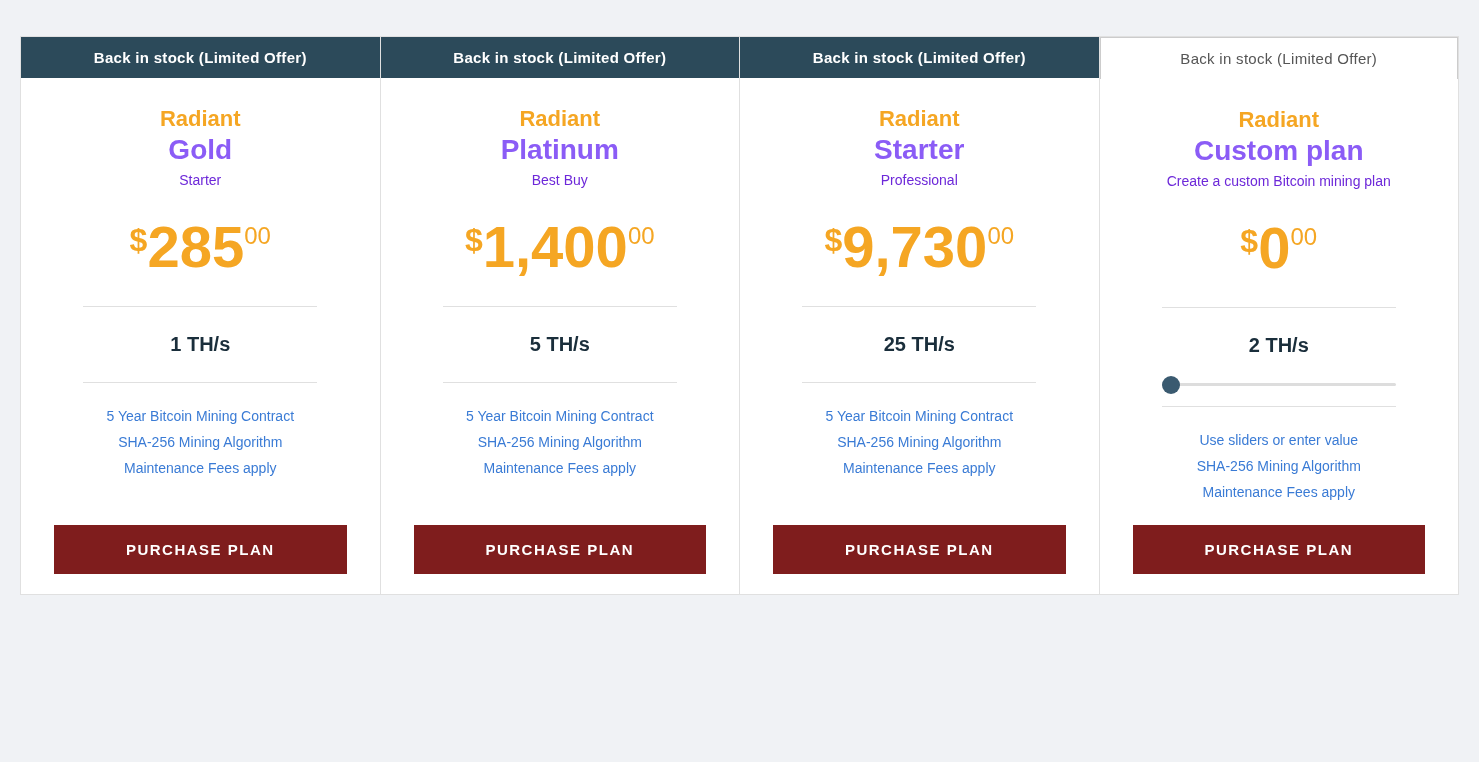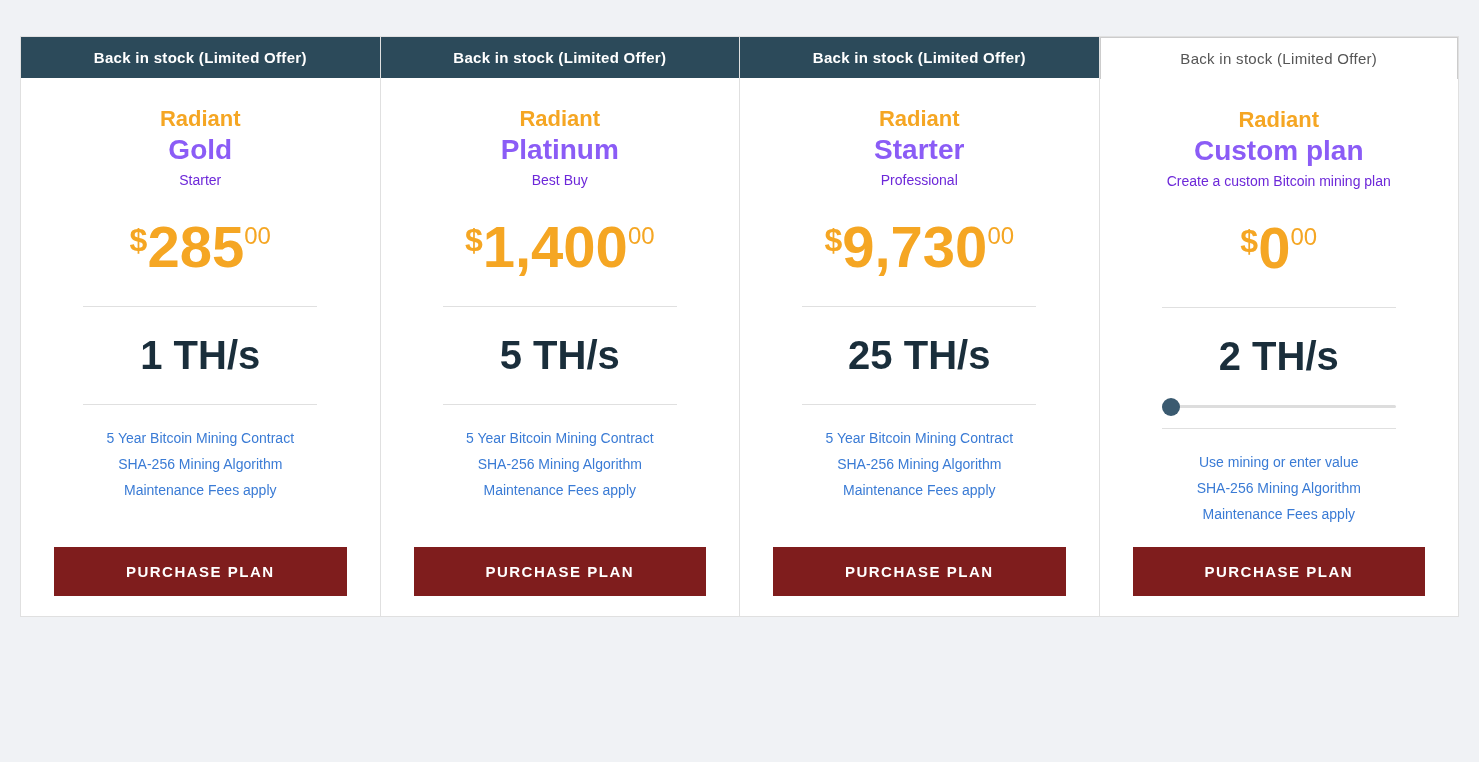--- a/index.html
+++ b/index.html
@@ -113,21 +113,21 @@
 
     .divider {
       width: 80%;
       border: none;
       border-top: 1px solid #e0e0e0;
       margin: 10px 0;
     }
 
     .hashrate {
       color: #1a2e3b;
-      font-size: 40px;
+      font-size: 20px;
       font-weight: 700;
       margin: 16px 0;
     }
 
     .features-list {
       list-style: none;
       text-align: center;
       margin: 10px 0 20px;
       width: 100%;
     }
@@ -263,20 +263,20 @@
         </div>
         <hr class="divider">
         <div class="hashrate">2 TH/s</div>
         <div class="slider-container">
           <div class="slider-track">
             <div class="slider-thumb"></div>
           </div>
         </div>
         <hr class="divider">
         <ul class="features-list">
-          <li>Use mining or enter value</li>
+          <li>Use sliders or enter value</li>
           <li>SHA-256 Mining Algorithm</li>
           <li>Maintenance Fees apply</li>
         </ul>
         <button class="purchase-btn">PURCHASE PLAN</button>
       </div>
     </div>
   </div>
 
 </body></html>

